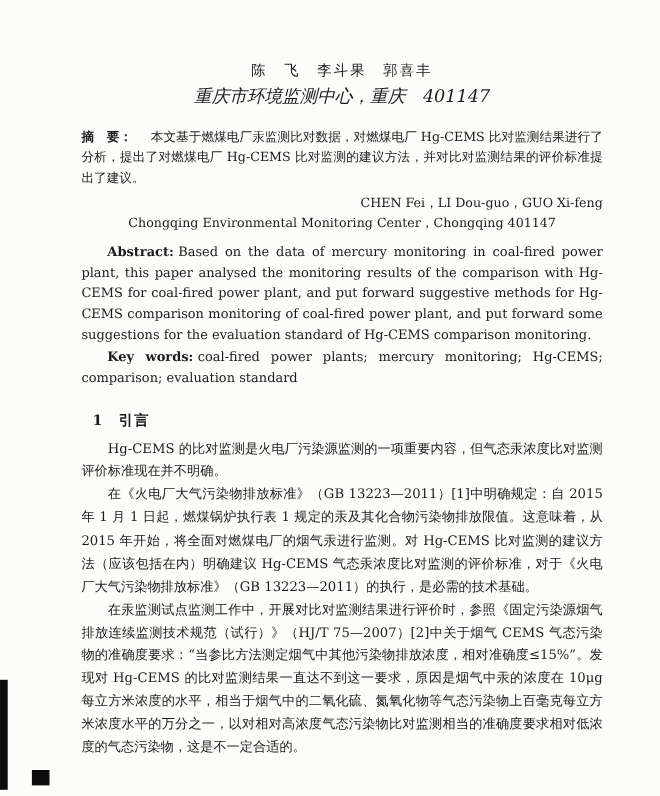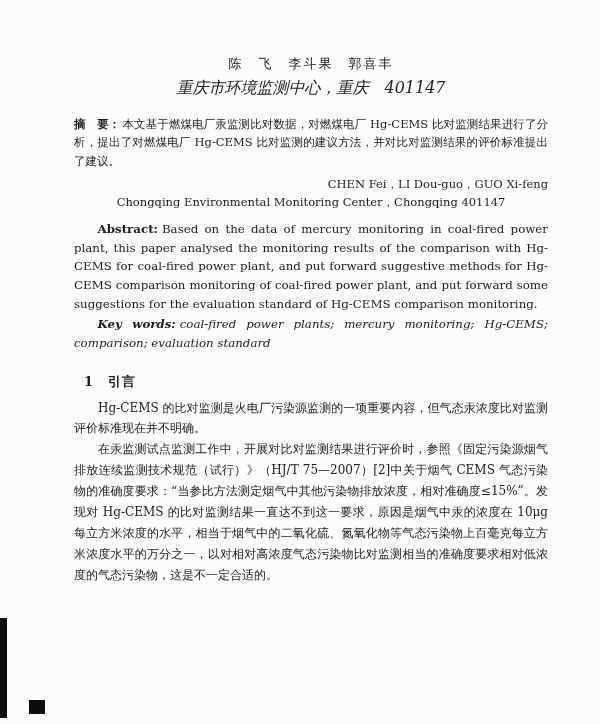--- a/index.html
+++ b/index.html
@@ -24,40 +24,40 @@
   .authors-cn { text-align:center; font-size:13px; margin-top:9px; letter-spacing:2px; }
   .affiliation-cn { text-align:center; font-size:16px; margin-top:5px;font-style:italic; }
 
   .abstract-cn, .keywords-cn {
     font-size:11.5px;
     line-height:1.6;
     text-align:justify;
   }
   .abstract-cn { margin-top:16px; }
   .keywords-cn { margin-top:2px; }
-  .abstract-cn b, .keywords-cn b { margin-right:2px; }
+  .abstract-cn b, .keywords-cn b { margin-right:17px; }
 
   .title-en {
     text-align:center;
     font-size:14.5px;
     font-weight:bold;
     line-height:1.55;
     margin-top:15px;
   }
   .authors-en { text-align:right; font-size:11.5px; margin-top:7px; }
   .affiliation-en { text-align:center; font-size:11.5px; margin-top:3px; }
 
   .abstract-en, .keywords-en {
     font-size:11.8px;
     line-height:1.58;
     text-align:justify;
     text-indent:2em;
   }
   .abstract-en { margin-top:10px; }
-  .keywords-en { margin-top:2px;font-style:italic; }
+  .keywords-en { margin-top:2px; }
   .abstract-en b, .keywords-en b { margin-right:4px; }
 
   .section-heading {
     font-size:13px;
     font-weight:bold;
     margin-top:20px;
     margin-bottom:7px;
     padding-left:10px;
     letter-spacing:1px;
   }
@@ -103,18 +103,19 @@
     <b>Abstract:</b><span>Based on the data of mercury monitoring in coal-fired power plant, this paper analysed the monitoring results of the comparison with Hg-CEMS for coal-fired power plant, and put forward suggestive methods for Hg-CEMS comparison monitoring of coal-fired power plant, and put forward some suggestions for the evaluation standard of Hg-CEMS comparison monitoring.</span>
   </p>
 
   <p class="keywords-en">
     <b>Key words:</b><span>coal-fired power plants; mercury monitoring; Hg-CEMS; comparison; evaluation standard</span>
   </p>
 
   <h3 class="section-heading">1　引言</h3>
 
   <p class="body-para">Hg-CEMS 的比对监测是火电厂污染源监测的一项重要内容，但气态汞浓度比对监测评价标准现在并不明确。</p>
+  <p class="body-para">在《火电厂大气污染物排放标准》（GB 13223—2011）[1]中明确规定：自 2015 年 1 月 1 日起，燃煤锅炉执行表 1 规定的汞及其化合物污染物排放限值。这意味着，从 2015 年开始，将全面对燃煤电厂的烟气汞进行监测。对 Hg-CEMS 比对监测的建议方法（应该包括在内）明确建议 Hg-CEMS 气态汞浓度比对监测的评价标准，对于《火电厂大气污染物排放标准》（GB 13223—2011）的执行，是必需的技术基础。</p>
   <p class="body-para">在汞监测试点监测工作中，开展对比对监测结果进行评价时，参照《固定污染源烟气排放连续监测技术规范（试行）》（HJ/T 75—2007）[2]中关于烟气 CEMS 气态污染物的准确度要求：“当参比方法测定烟气中其他污染物排放浓度，相对准确度≤15%”。发现对 Hg-CEMS 的比对监测结果一直达不到这一要求，原因是烟气中汞的浓度在 10μg 每立方米浓度的水平，相当于烟气中的二氧化硫、氮氧化物等气态污染物上百毫克每立方米浓度水平的万分之一，以对相对高浓度气态污染物比对监测相当的准确度要求相对低浓度的气态污染物，这是不一定合适的。</p>
 
 </div>
 
 <div class="artifact-bar"></div>
 <div class="artifact-blob"></div>
 
 </body></html>

